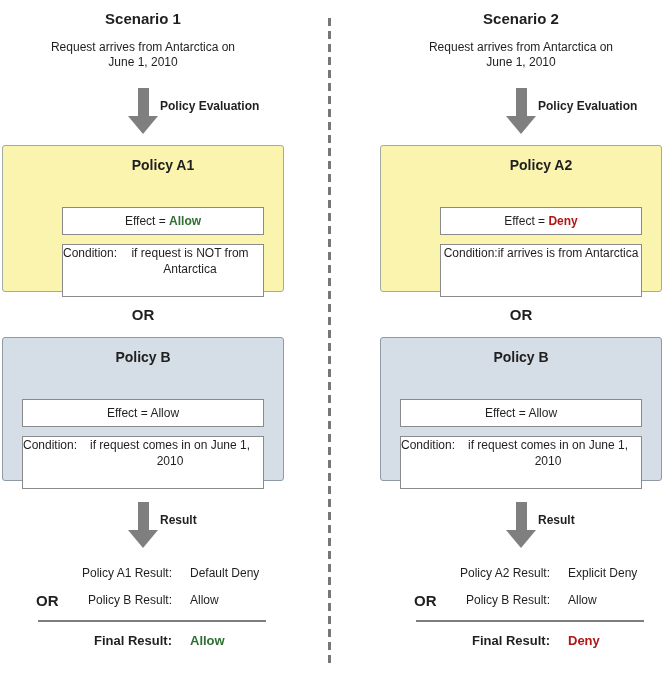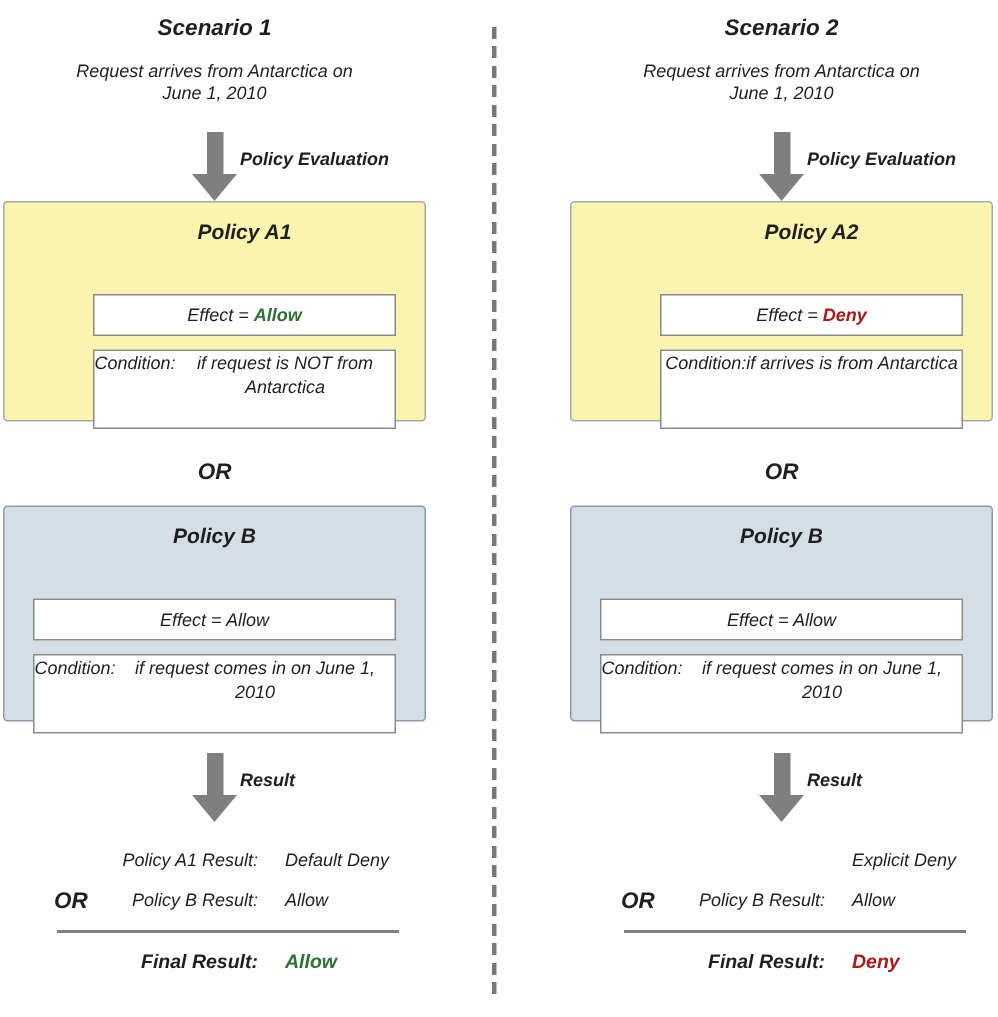--- a/index.html
+++ b/index.html
@@ -10,21 +10,21 @@
   }
   .canvas { position: relative; width: 665px; height: 678px; overflow: hidden; background: #fff; }
 
   
   .scenario-divider {
     position: absolute; left: 328px; top: 18px; width: 3px; height: 646px;
     background: repeating-linear-gradient(to bottom, #777 0 8px, transparent 8px 13px);
   }
 
   
-  .col { position: absolute; top: 0; width: 282px; height: 492px; font-style: italic; }
+  .col { position: absolute; top: 0; width: 282px; height: 492px; }
   .col-1 { left: 2px; }
   .col-2 { left: 380px; }
 
   .scenario-title {
     position: absolute; top: 10px; left: 0; right: 0;
     text-align: center; font-weight: bold; font-size: 15px; line-height: 18px;
   }
   .request-text {
     position: absolute; top: 40px; left: 0; right: 0;
     text-align: center; font-size: 12px; line-height: 15px;
@@ -41,21 +41,21 @@
   .flow-label {
     position: absolute; left: calc(50% + 17px); top: 11px;
     font-weight: bold; font-size: 12px; white-space: nowrap;
   }
 
   
   .policy-box {
     position: absolute; left: 0; right: 0; box-sizing: border-box;
     border: 1px solid #9aa4a0; border-radius: 3px;
   }
-  .policy-a { top: 134px; height: 147px; border-color: #a2aba2; padding-left: 40px; }
+  .policy-a { top: 145px; height: 147px; border-color: #a2aba2; padding-left: 40px; }
   .policy-b { top: 337px; height: 144px; border-color: #8e9aa6; }
   .policy-title { margin-top: 11px; text-align: center; font-weight: bold; font-size: 14px; line-height: 17px; }
   .inner-box {
     margin: 0 19px; background: #ffffff; border: 1px solid #8a8a8a;
     text-align: center; font-size: 12px; box-sizing: border-box;
   }
   .effect-box { margin-top: 33px; height: 28px; line-height: 26px; }
   .condition-box {
     margin-top: 9px; height: 53px; line-height: 16px;
     display: flex; flex-direction: row; justify-content: center;
@@ -197,20 +197,21 @@
     <div class="flow flow-result">
       <div class="arrow">
         <div class="arrow-shaft"></div>
         <div class="arrow-head"></div>
       </div>
       <div class="flow-label">Result</div>
     </div>
 
     <div class="results">
       <div class="res-row">
+        <span class="res-label">Policy A2 Result:</span>
         <span class="res-value">Explicit Deny</span>
       </div>
       <div class="res-row">
         <span class="res-or">OR</span>
         <span class="res-label">Policy B Result:</span>
         <span class="res-value">Allow</span>
       </div>
       <div class="res-divider"></div>
       <div class="res-row final-row">
         <span class="res-label">Final Result:</span>

